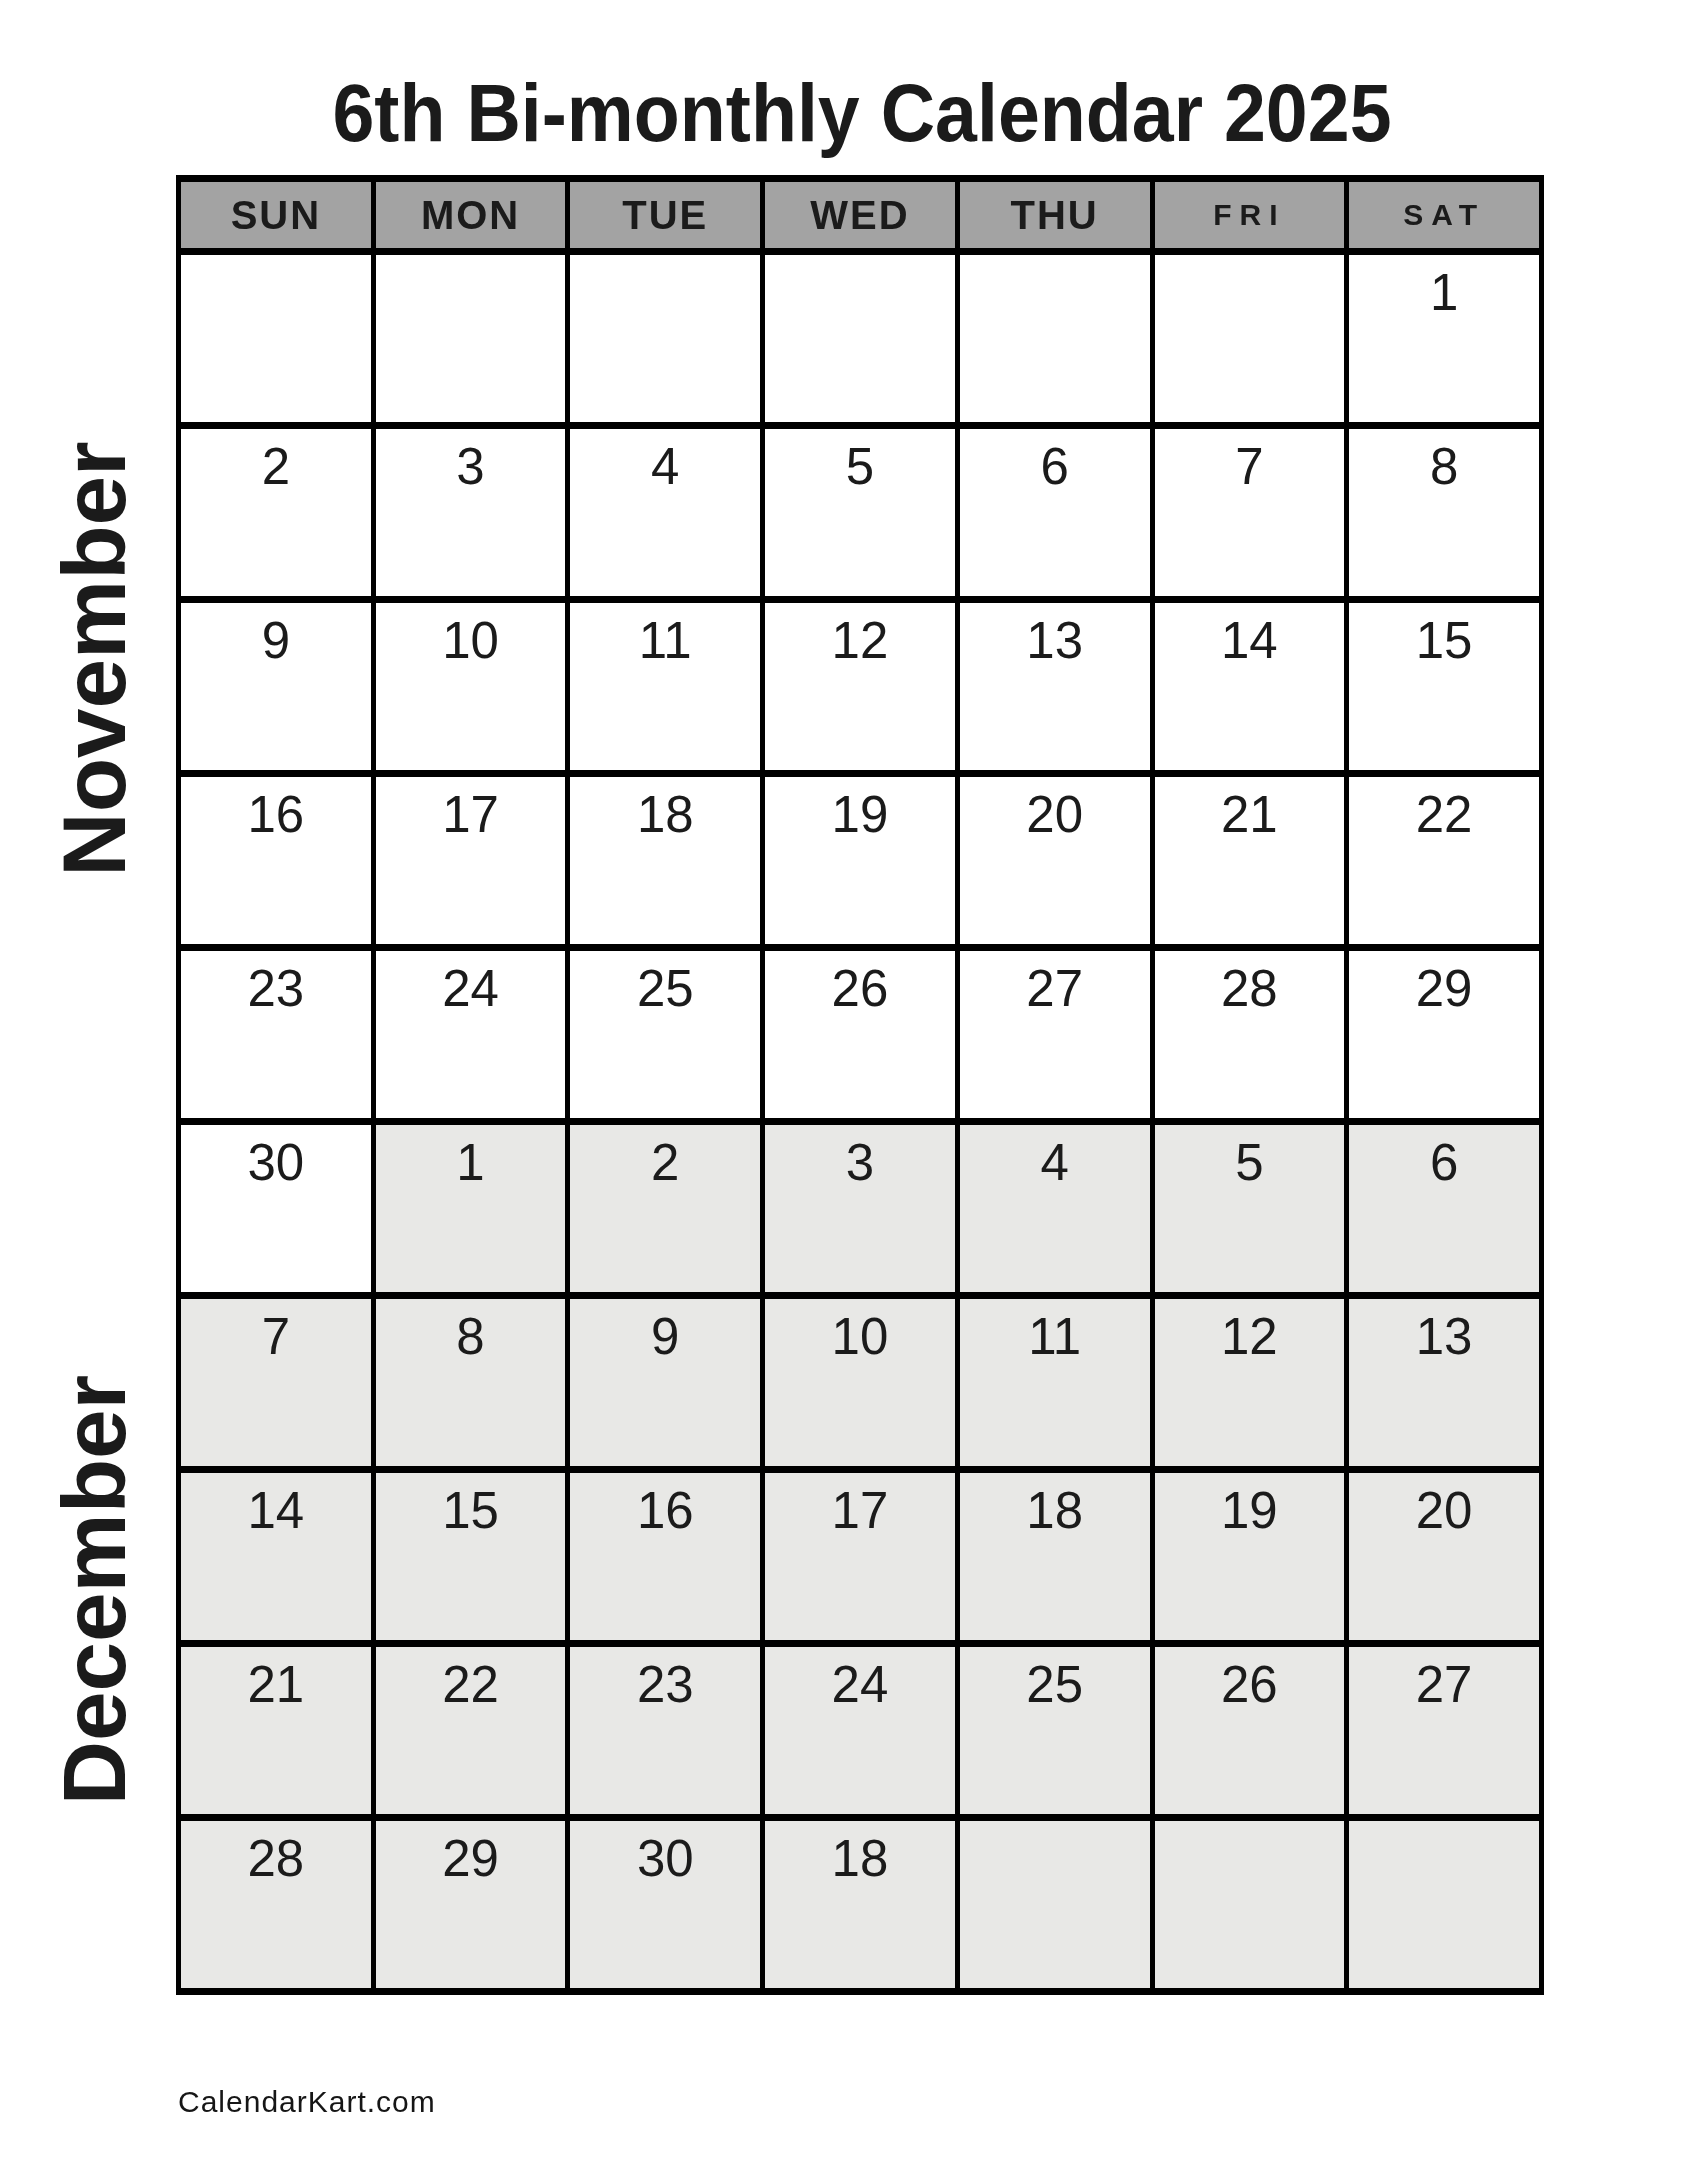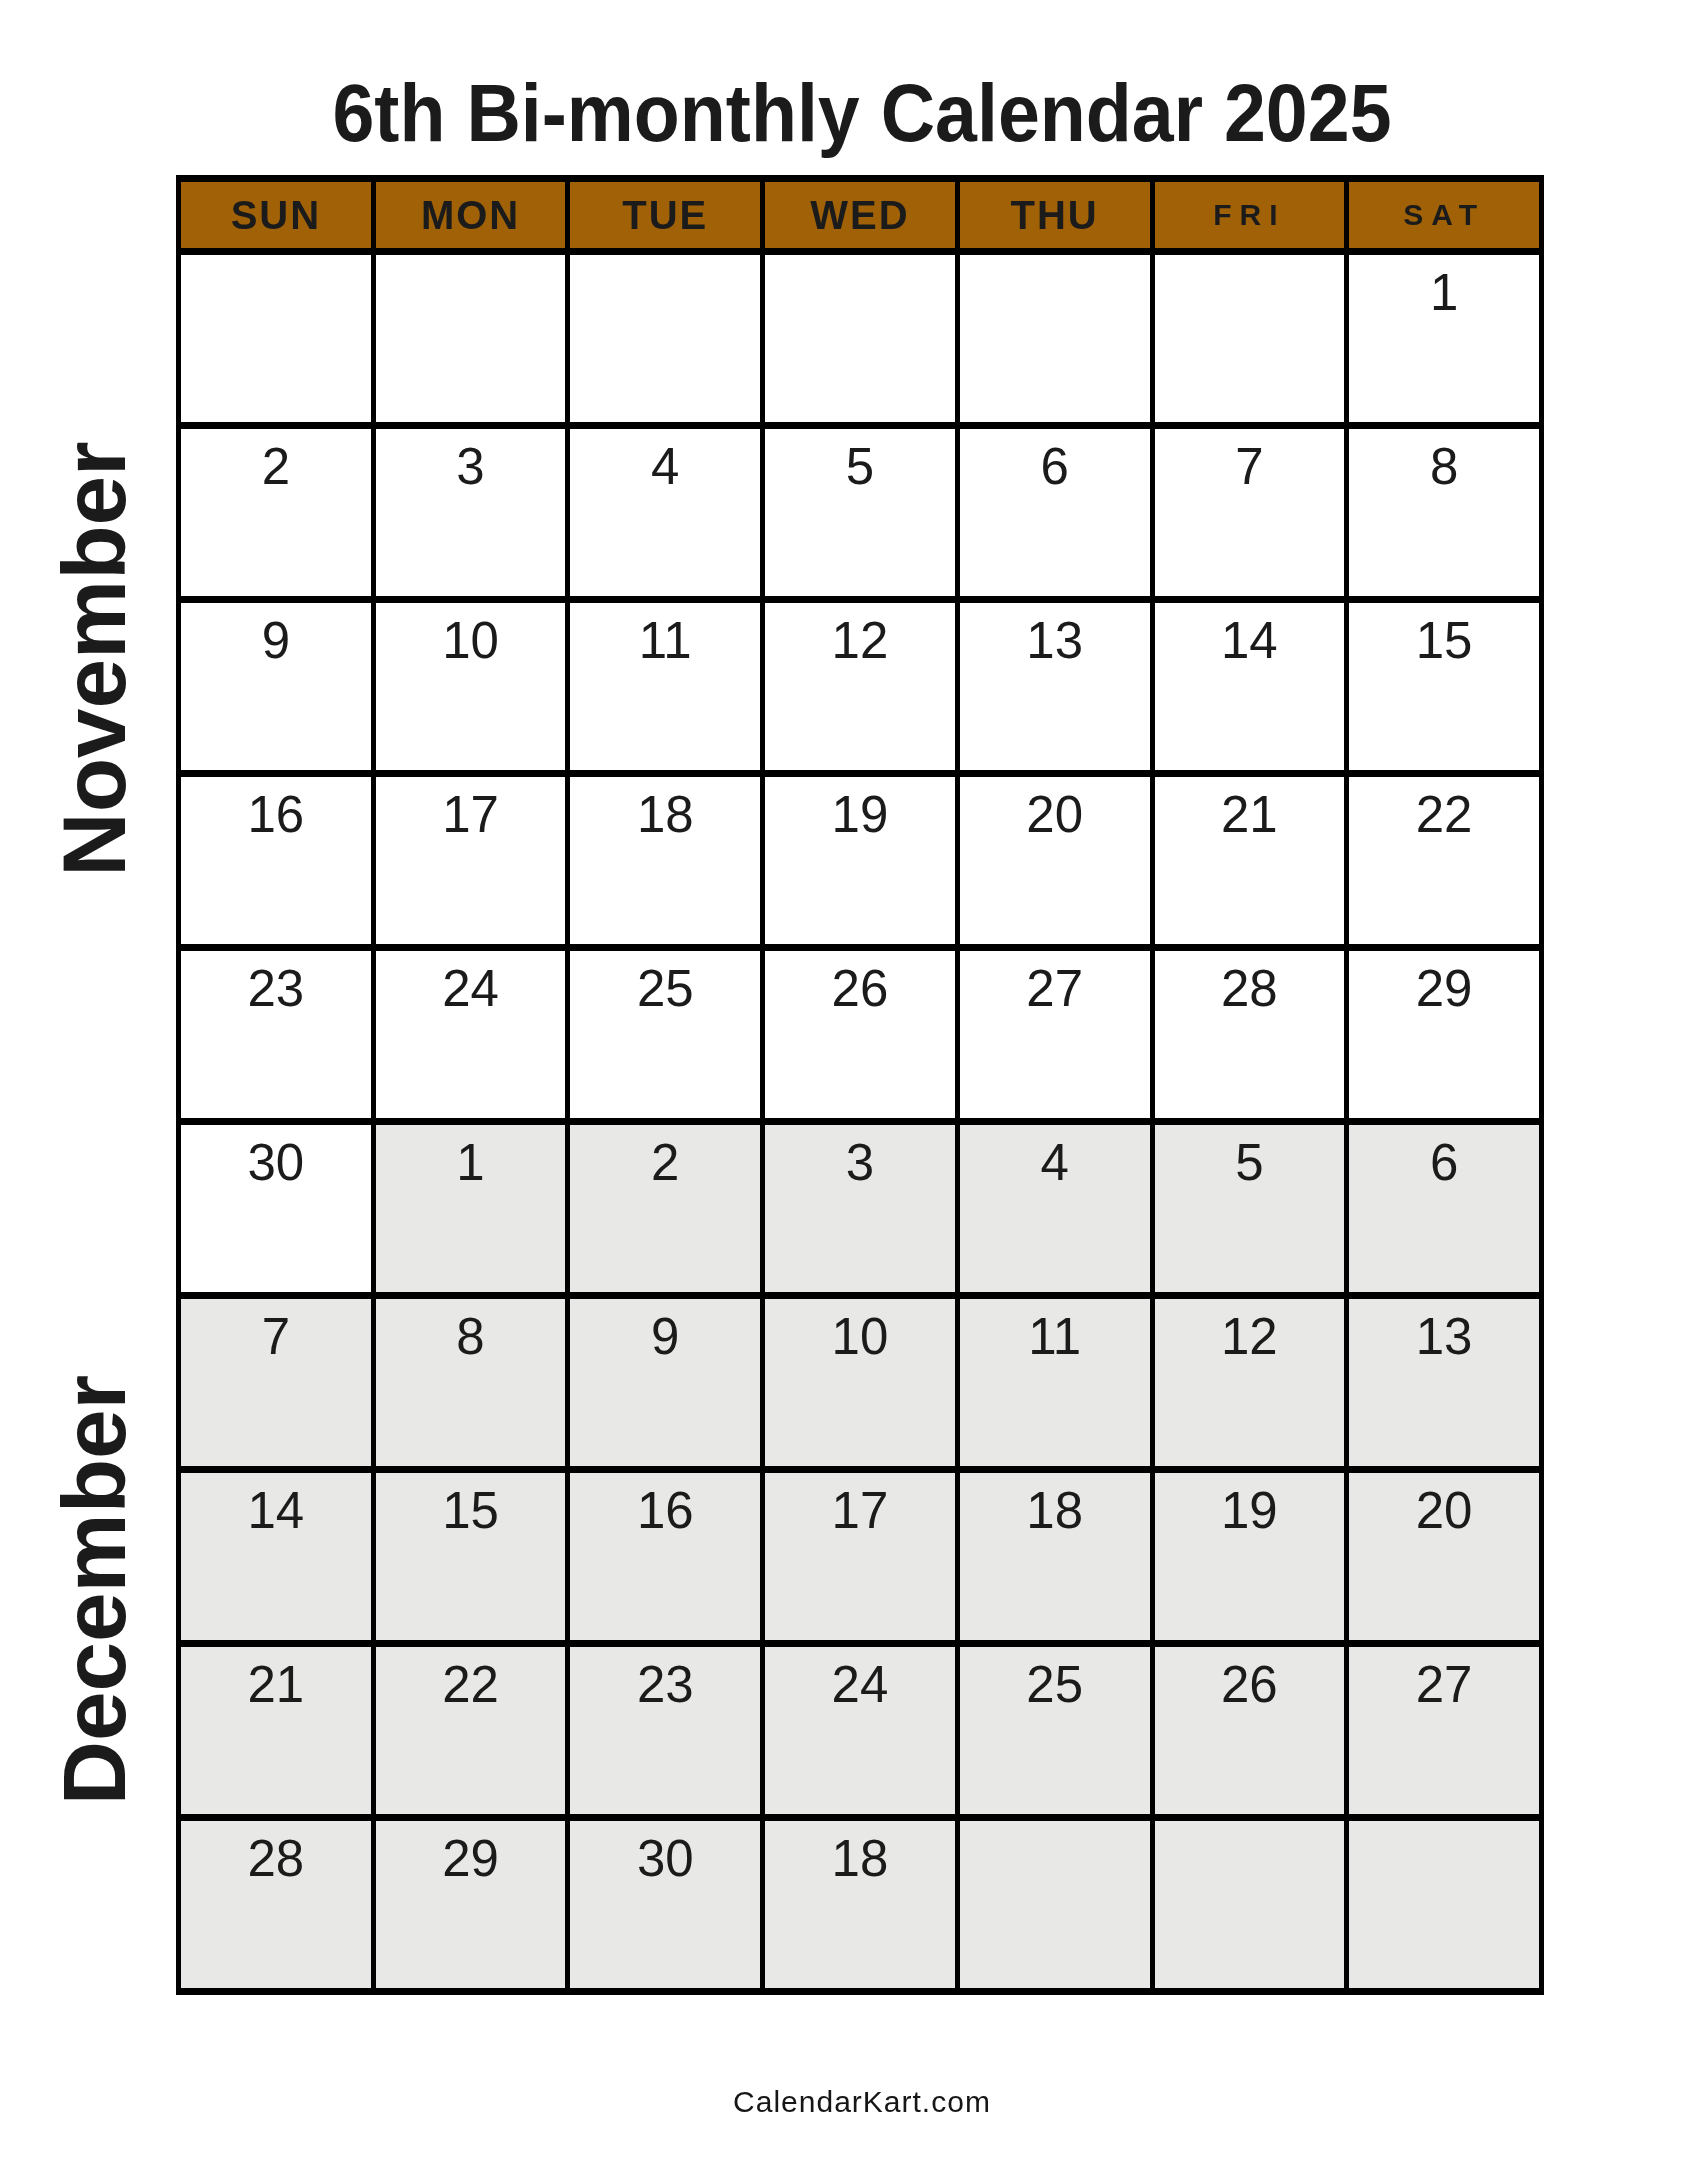--- a/index.html
+++ b/index.html
@@ -55,21 +55,21 @@
     border-top-width: 7px;
     border-bottom-width: 7px;
   }
   .calendar th {
     height: 73px;
     font-size: 40px;
     font-weight: 700;
     letter-spacing: 2px;
     text-align: center;
     vertical-align: middle;
-    background: #a16207;
+    background: #a3a3a3;
   }
   .calendar th:nth-child(6),
   .calendar th:nth-child(7) {
     letter-spacing: 8px;
     font-size: 30px;
   }
   .calendar td {
     height: 174px;
     font-size: 51px;
     font-weight: 400;
@@ -80,21 +80,20 @@
     color: #1b1b1b;
   }
   .calendar td.shaded {
     background: var(--dec-shade, #e8e8e6);
   }
   .footer {
     position: absolute;
     left: 178px;
     top: 2085px;
     width: 1368px;
-    text-align: center;
     font-size: 30px;
     font-weight: 300;
     letter-spacing: 1px;
     color: #161616;
   }
 </style>
 </head>
 <body>
 
 <div class="page">

